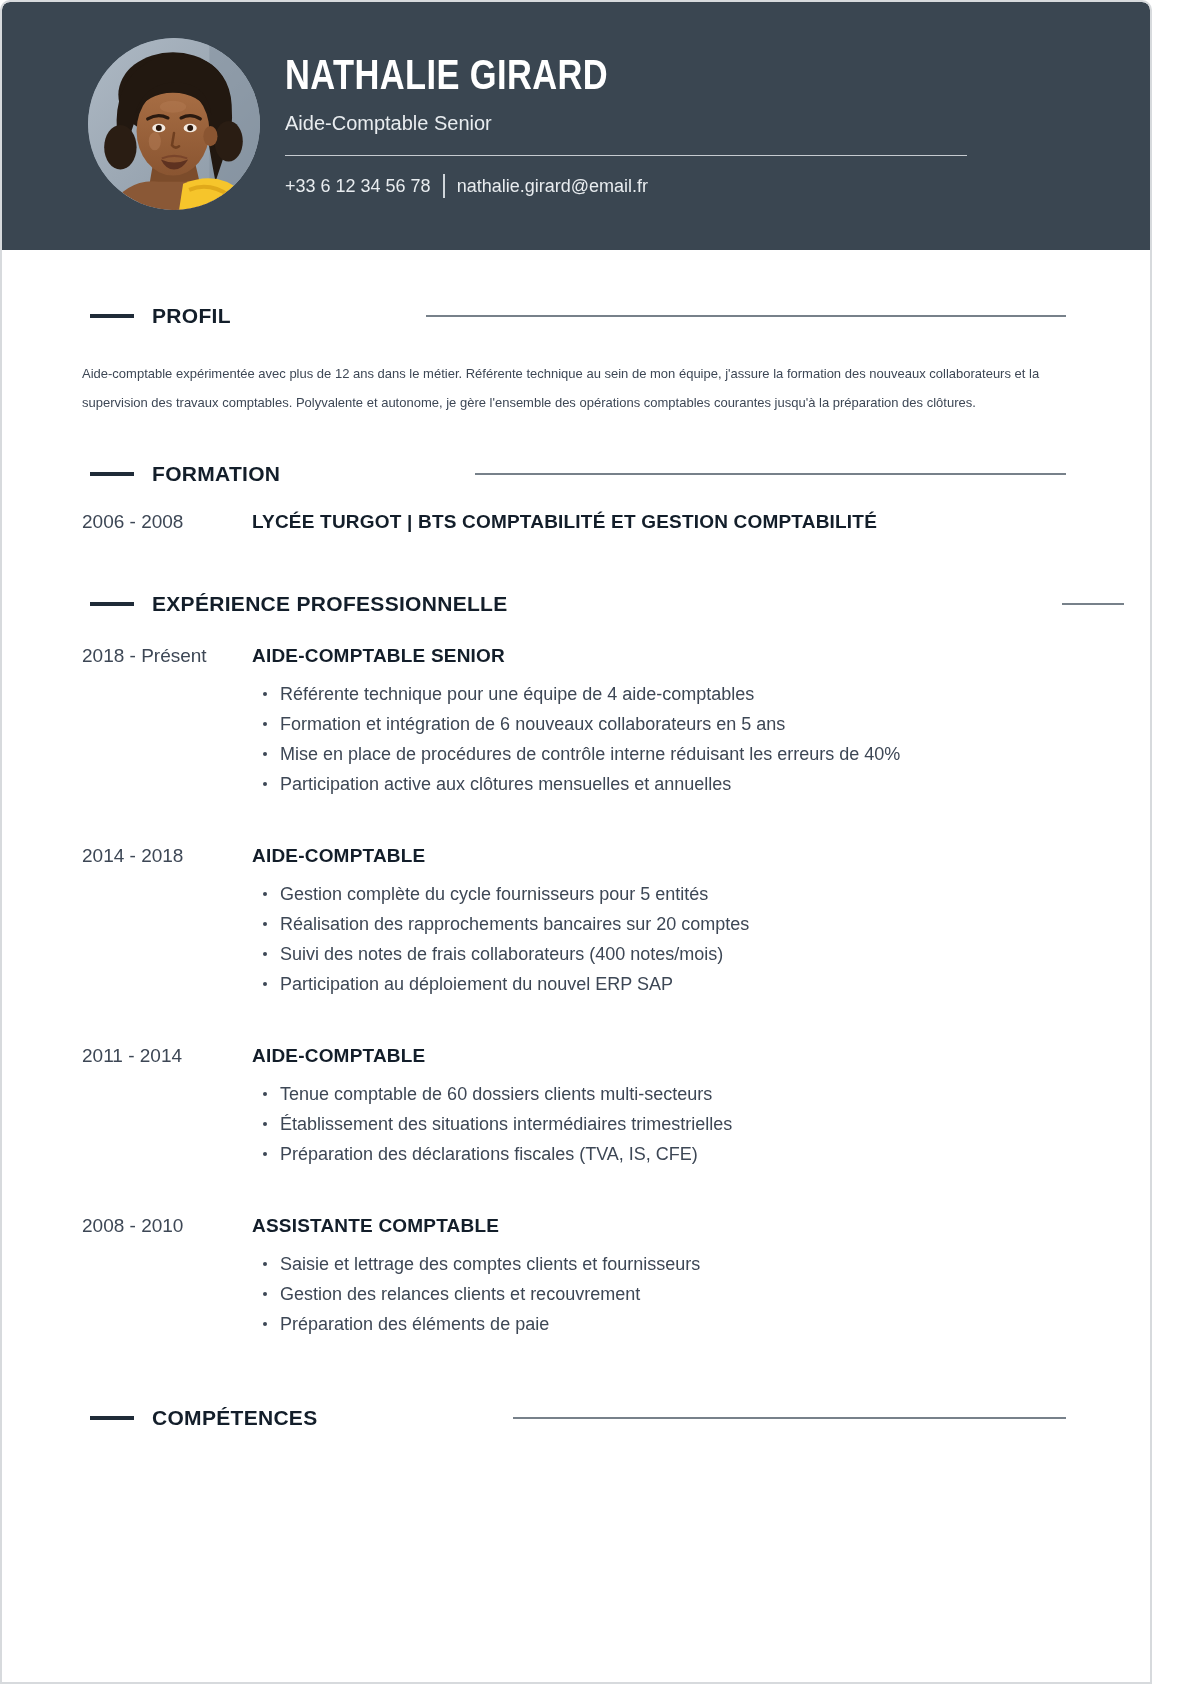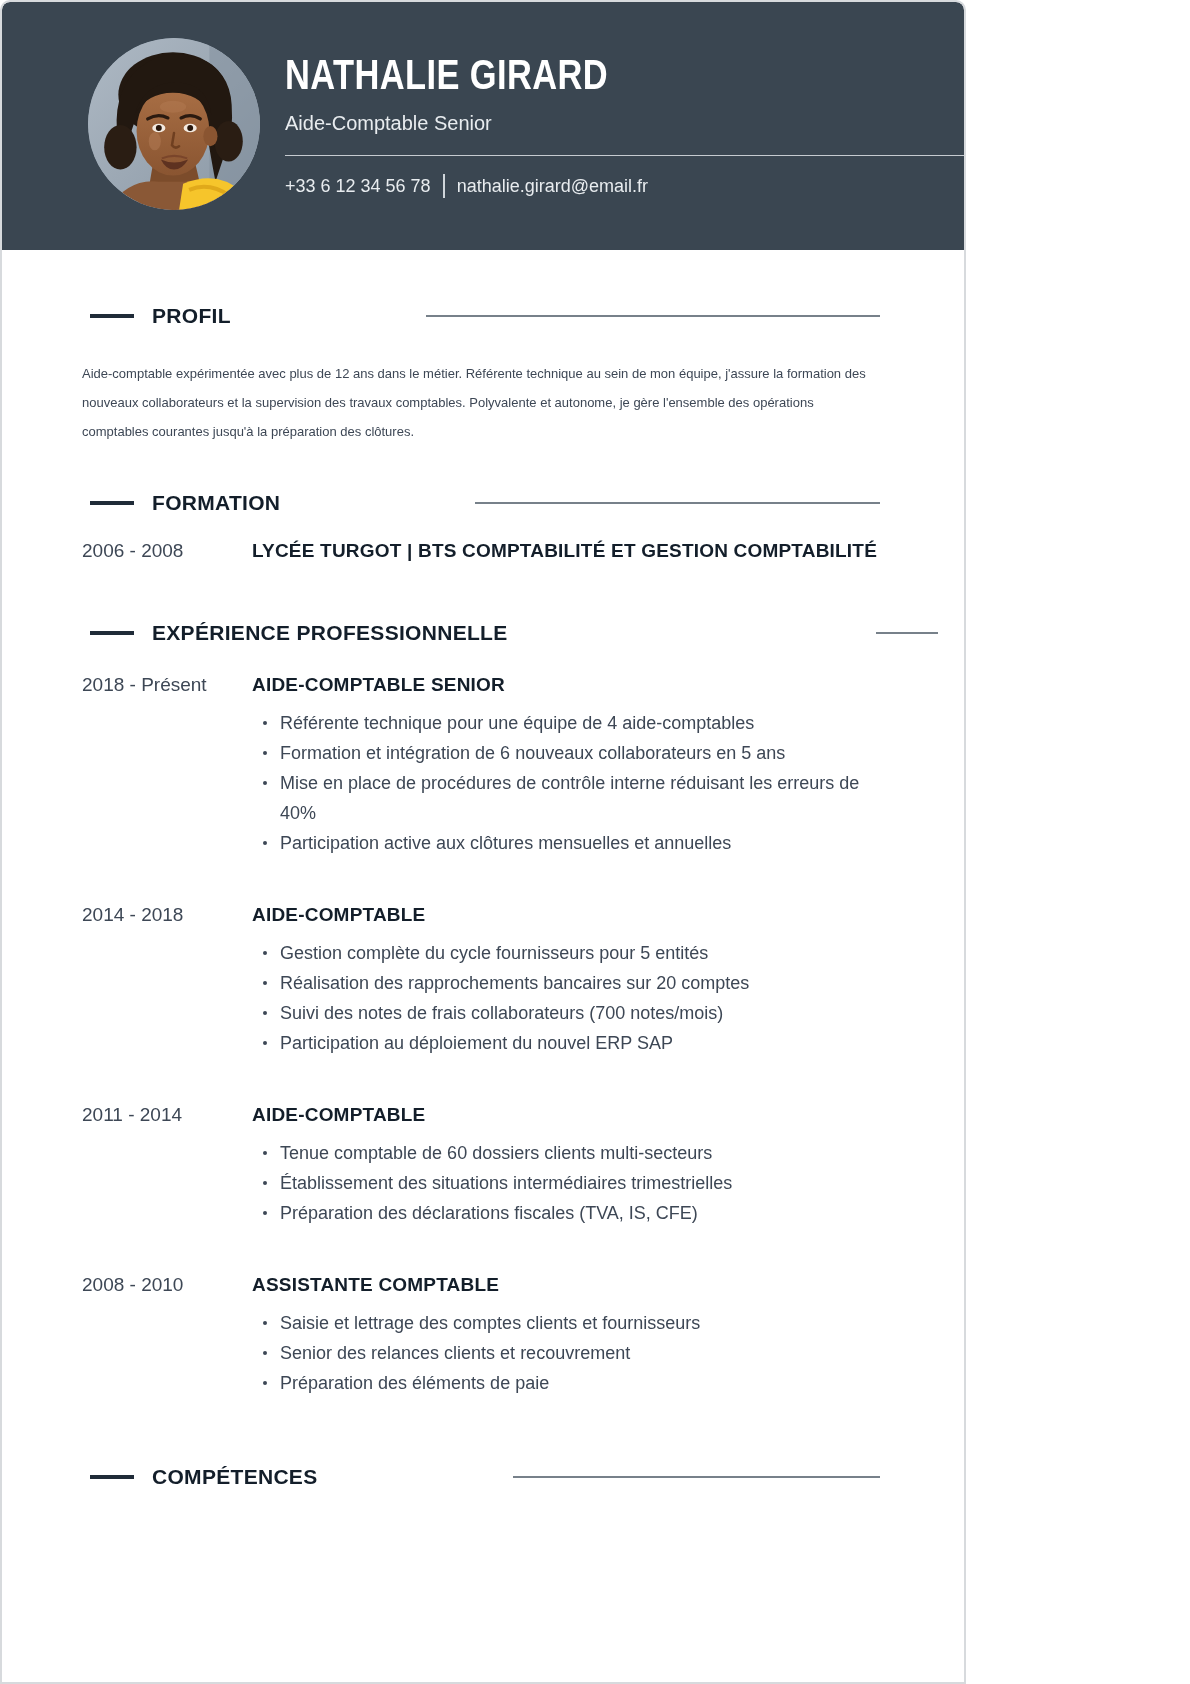--- a/index.html
+++ b/index.html
@@ -10,21 +10,21 @@
     --dash:#1f2b38;
     --rule:#55616d;
     --page-border:#d7dadd;
     --hero-text:#ffffff;
     --hero-sub:#e8ecef;
   }
   *{margin:0;padding:0;box-sizing:border-box;}
   html,body{background:#ffffff;}
   body{font-family:"Liberation Sans", sans-serif;color:var(--body-ink);}
   .page{
-    width:966px;height:1684px;background:#fff;
+    width:1152px;height:1684px;background:#fff;
     border:2px solid var(--page-border);
     border-radius:10px 10px 0 0;
     overflow:hidden;position:relative;
   }
   
   .hero{
     height:248px;background:var(--header-bg);
     display:flex;align-items:center;
     padding-left:86px;border-radius:8px 8px 0 0;
   }
@@ -176,21 +176,21 @@
         </div>
       </div>
 
       <div class="entry job">
         <div class="col-date">2014 - 2018</div>
         <div class="col-body">
           <div class="job-title">AIDE-COMPTABLE</div>
           <ul class="bullets">
             <li>Gestion complète du cycle fournisseurs pour 5 entités</li>
             <li>Réalisation des rapprochements bancaires sur 20 comptes</li>
-            <li>Suivi des notes de frais collaborateurs (700 notes/mois)</li>
+            <li>Suivi des notes de frais collaborateurs (400 notes/mois)</li>
             <li>Participation au déploiement du nouvel ERP SAP</li>
           </ul>
         </div>
       </div>
 
       <div class="entry job">
         <div class="col-date">2011 - 2014</div>
         <div class="col-body">
           <div class="job-title">AIDE-COMPTABLE</div>
           <ul class="bullets">
@@ -200,21 +200,21 @@
           </ul>
         </div>
       </div>
 
       <div class="entry job">
         <div class="col-date">2008 - 2010</div>
         <div class="col-body">
           <div class="job-title">ASSISTANTE COMPTABLE</div>
           <ul class="bullets">
             <li>Saisie et lettrage des comptes clients et fournisseurs</li>
-            <li>Senior des relances clients et recouvrement</li>
+            <li>Gestion des relances clients et recouvrement</li>
             <li>Préparation des éléments de paie</li>
           </ul>
         </div>
       </div>
     </section>
 
     <section class="sec-competences">
       <div class="sec-head">
         <span class="sec-dash"></span>
         <span class="sec-title">COMPÉTENCES</span>

